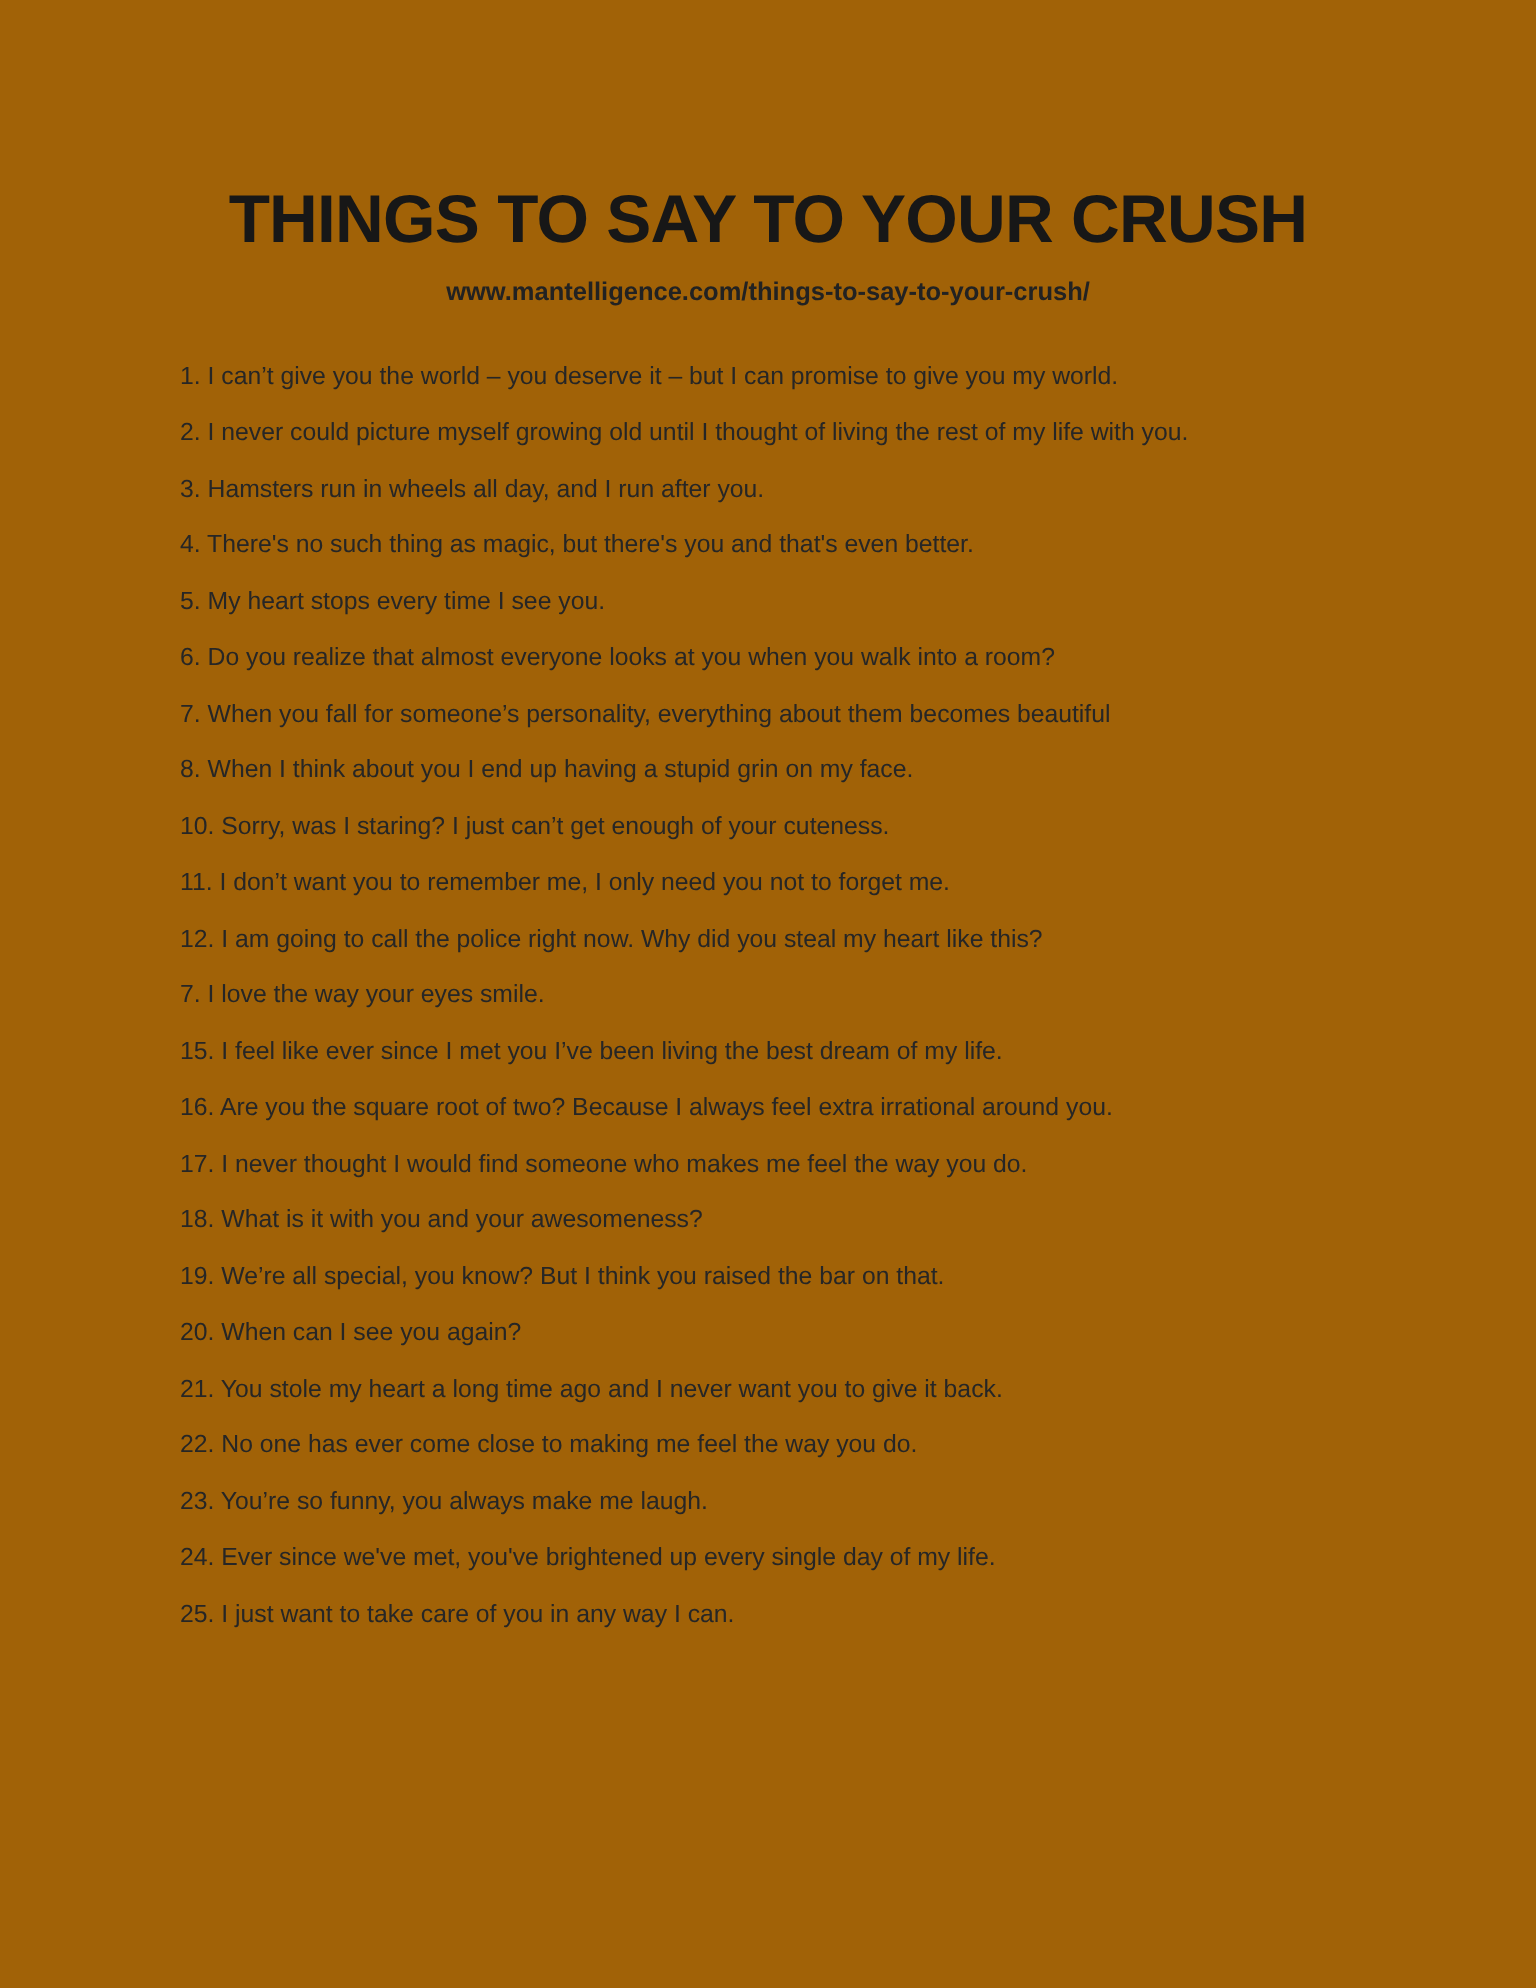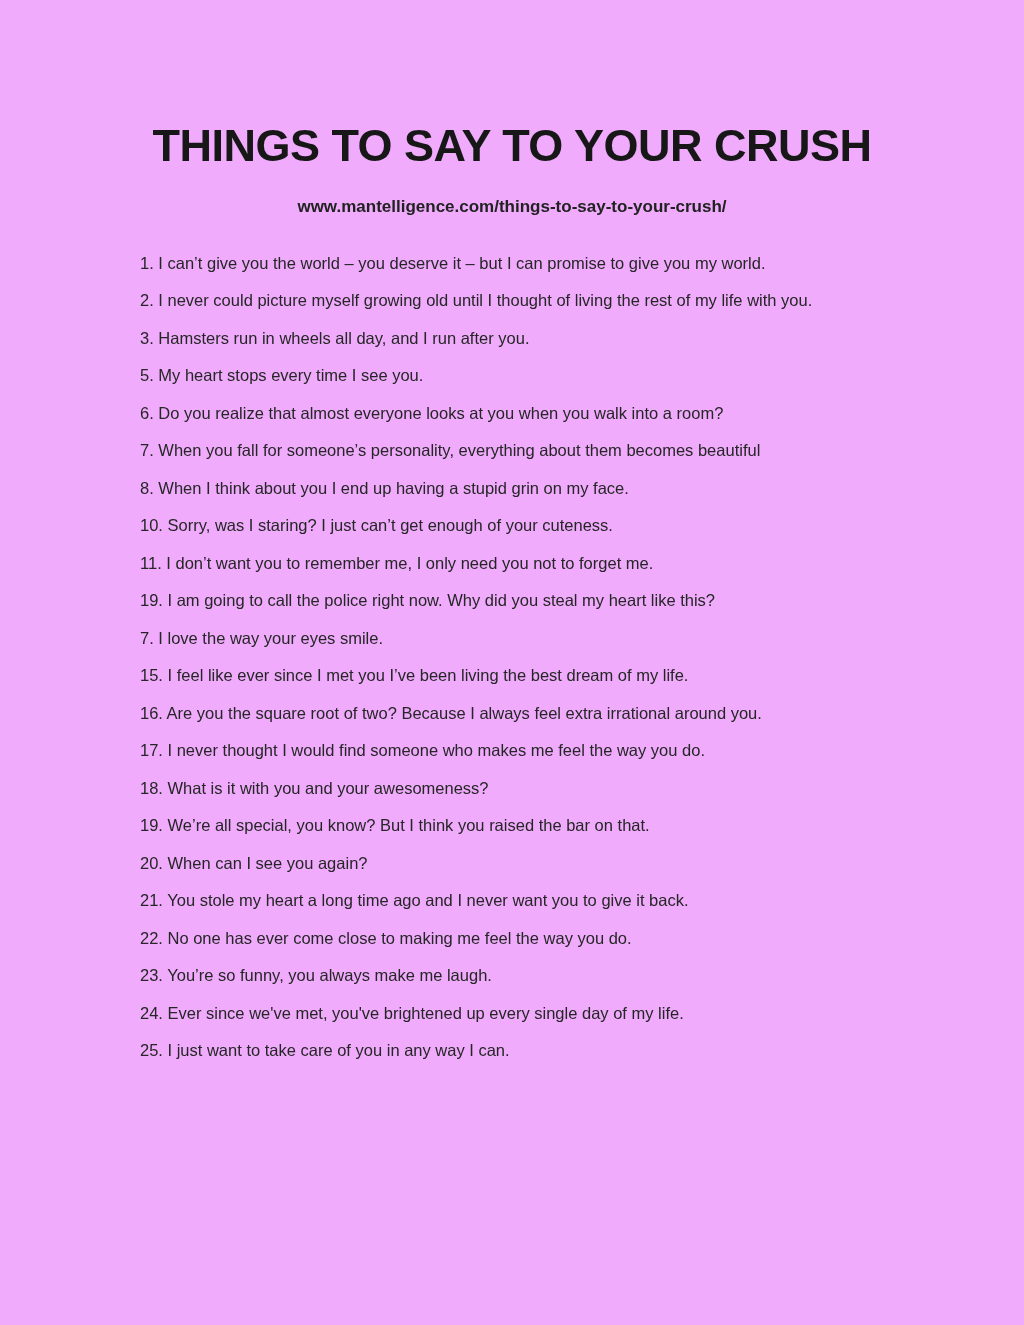--- a/index.html
+++ b/index.html
@@ -4,74 +4,74 @@
 <style>
   html, body {
     margin: 0;
     padding: 0;
     background: #ffffff;
   }
   .page {
     position: relative;
     width: 1024px;
     height: 1325px;
-    background: #f0abfc;
+    background: #a16207;
     font-family: "Liberation Sans", sans-serif;
     color: #1f1f1f;
     box-sizing: border-box;
     overflow: hidden;
   }
   .doc-title {
     margin: 0;
     padding-top: 121px;
     text-align: center;
     font-size: 45px;
     font-weight: 700;
     letter-spacing: -0.5px;
     color: #171717;
     line-height: 1.1;
   }
   .doc-url {
-    margin-top: 26px;
+    margin-top: 14px;
     text-align: center;
     font-size: 17px;
     font-weight: 700;
     color: #222222;
   }
   .quote-list {
     margin-top: 38px;
     padding-left: 120px;
-    margin-left: 20px;
   }
   .quote-item {
     margin: 0 0 20.5px 0;
     font-size: 16.5px;
     line-height: 17px;
     font-weight: 400;
     color: #262626;
     white-space: nowrap;
   }
 </style>
 </head>
 <body>
 
 <div class="page">
   <h1 class="doc-title">THINGS TO SAY TO YOUR CRUSH</h1>
   <div class="doc-url">www.mantelligence.com/things-to-say-to-your-crush/</div>
   <div class="quote-list">
     <p class="quote-item">1. I can’t give you the world – you deserve it – but I can promise to give you my world.</p>
     <p class="quote-item">2. I never could picture myself growing old until I thought of living the rest of my life with you.</p>
     <p class="quote-item">3. Hamsters run in wheels all day, and I run after you.</p>
+    <p class="quote-item">4. There's no such thing as magic, but there's you and that's even better.</p>
     <p class="quote-item">5. My heart stops every time I see you.</p>
     <p class="quote-item">6. Do you realize that almost everyone looks at you when you walk into a room?</p>
     <p class="quote-item">7. When you fall for someone’s personality, everything about them becomes beautiful</p>
     <p class="quote-item">8. When I think about you I end up having a stupid grin on my face.</p>
     <p class="quote-item">10. Sorry, was I staring? I just can’t get enough of your cuteness.</p>
     <p class="quote-item">11. I don’t want you to remember me, I only need you not to forget me.</p>
-    <p class="quote-item">19. I am going to call the police right now. Why did you steal my heart like this?</p>
+    <p class="quote-item">12. I am going to call the police right now. Why did you steal my heart like this?</p>
     <p class="quote-item">7. I love the way your eyes smile.</p>
     <p class="quote-item">15. I feel like ever since I met you I’ve been living the best dream of my life.</p>
     <p class="quote-item">16. Are you the square root of two? Because I always feel extra irrational around you.</p>
     <p class="quote-item">17. I never thought I would find someone who makes me feel the way you do.</p>
     <p class="quote-item">18. What is it with you and your awesomeness?</p>
     <p class="quote-item">19. We’re all special, you know? But I think you raised the bar on that.</p>
     <p class="quote-item">20. When can I see you again?</p>
     <p class="quote-item">21. You stole my heart a long time ago and I never want you to give it back.</p>
     <p class="quote-item">22. No one has ever come close to making me feel the way you do.</p>
     <p class="quote-item">23. You’re so funny, you always make me laugh.</p>

